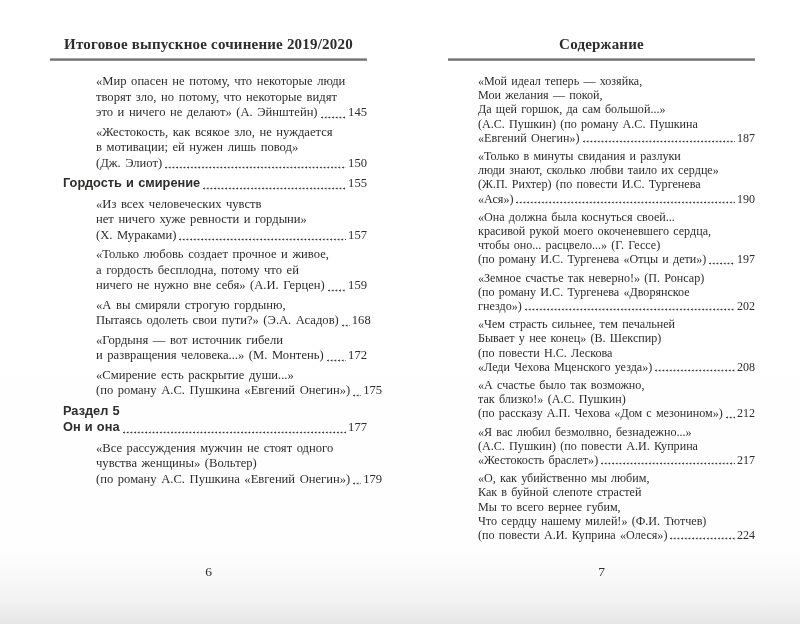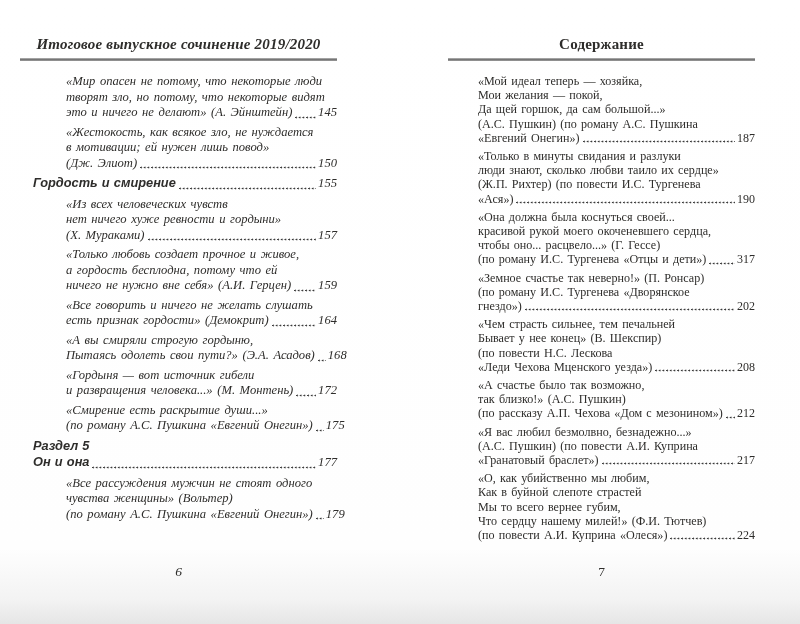--- a/index.html
+++ b/index.html
@@ -6,21 +6,21 @@
   .scan {
     position: relative;
     width: 800px;
     height: 624px;
     overflow: hidden;
     background: linear-gradient(180deg, #ffffff 0%, #fefefe 88%, #f3f3f3 96%, #e6e6e6 100%);
     font-family: "Liberation Serif", serif;
     color: var(--text, #2e2d2b);
   }
   .page { position: absolute; top: 36px; height: 572px; }
-  .page.left  { left: 20px;  width: 317px; font-style: italic; }
+  .page.left  { left: 50px;  width: 317px; }
   .page.right { left: 448px; width: 307px; }
 
   .running-head {
     margin: 0 0 5px 0;
     font-size: 15px;
     font-weight: bold;
     text-align: center;
     letter-spacing: 0.2px;
     color: var(--text, #2e2d2b);
   }
@@ -122,28 +122,20 @@
         <div class="entry quote">
           <div class="line">«Только любовь создает прочное и живое,</div>
           <div class="line">а гордость бесплодна, потому что ей</div>
           <div class="line end">
             <span class="end-text">ничего не нужно вне себя» (А.И. Герцен)</span>
             <span class="leader"></span>
             <span class="pageref">159</span>
           </div>
         </div>
         <div class="entry quote">
-          <div class="line">«Все говорить и ничего не желать слушать</div>
-          <div class="line end">
-            <span class="end-text">есть признак гордости» (Демокрит)</span>
-            <span class="leader"></span>
-            <span class="pageref">164</span>
-          </div>
-        </div>
-        <div class="entry quote">
           <div class="line">«А вы смиряли строгую гордыню,</div>
           <div class="line end">
             <span class="end-text">Пытаясь одолеть свои пути?» (Э.А. Асадов)</span>
             <span class="leader"></span>
             <span class="pageref">168</span>
           </div>
         </div>
         <div class="entry quote">
           <div class="line">«Гордыня — вот источник гибели</div>
           <div class="line end">
@@ -206,21 +198,21 @@
             <span class="pageref">190</span>
           </div>
         </div>
         <div class="entry quote">
           <div class="line">«Она должна была коснуться своей...</div>
           <div class="line">красивой рукой моего окоченевшего сердца,</div>
           <div class="line">чтобы оно... расцвело...» (Г. Гессе)</div>
           <div class="line end">
             <span class="end-text">(по роману И.С. Тургенева «Отцы и дети»)</span>
             <span class="leader"></span>
-            <span class="pageref">317</span>
+            <span class="pageref">197</span>
           </div>
         </div>
         <div class="entry quote">
           <div class="line">«Земное счастье так неверно!» (П. Ронсар)</div>
           <div class="line">(по роману И.С. Тургенева «Дворянское</div>
           <div class="line end">
             <span class="end-text">гнездо»)</span>
             <span class="leader"></span>
             <span class="pageref">202</span>
           </div>
@@ -241,21 +233,21 @@
           <div class="line end">
             <span class="end-text">(по рассказу А.П. Чехова «Дом с мезонином»)</span>
             <span class="leader"></span>
             <span class="pageref">212</span>
           </div>
         </div>
         <div class="entry quote">
           <div class="line">«Я вас любил безмолвно, безнадежно...»</div>
           <div class="line">(А.С. Пушкин) (по повести А.И. Куприна</div>
           <div class="line end">
-            <span class="end-text">«Гранатовый браслет»)</span>
+            <span class="end-text">«Жестокость браслет»)</span>
             <span class="leader"></span>
             <span class="pageref">217</span>
           </div>
         </div>
         <div class="entry quote">
           <div class="line">«О, как убийственно мы любим,</div>
           <div class="line">Как в буйной слепоте страстей</div>
           <div class="line">Мы то всего вернее губим,</div>
           <div class="line">Что сердцу нашему милей!» (Ф.И. Тютчев)</div>
           <div class="line end">

